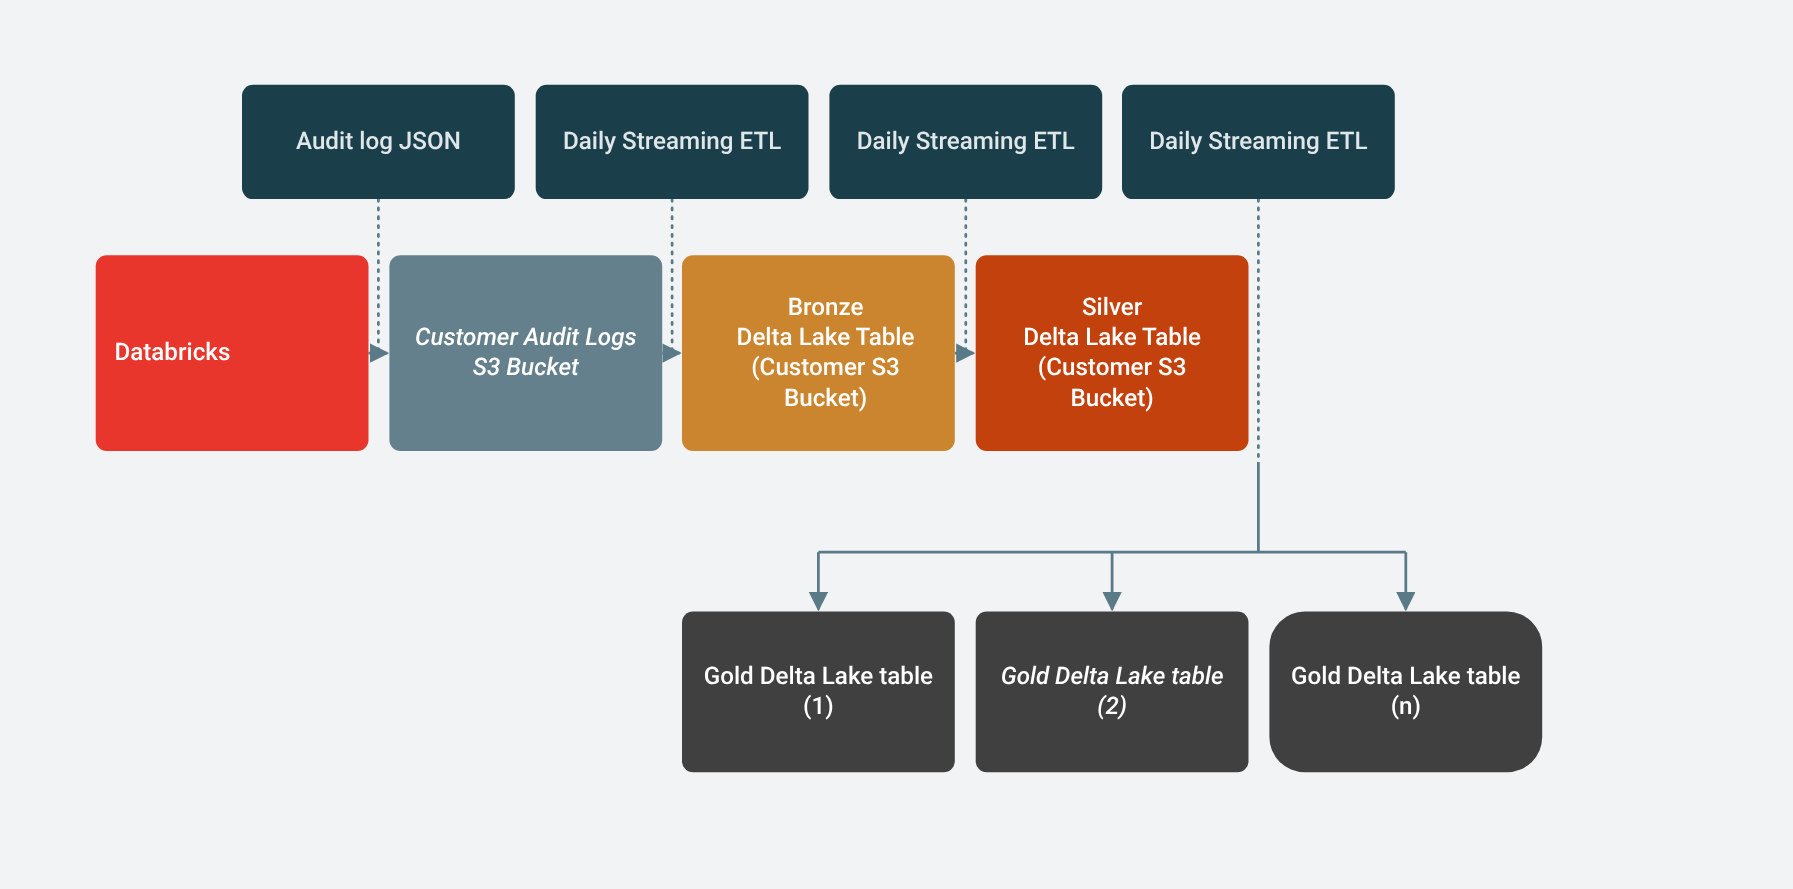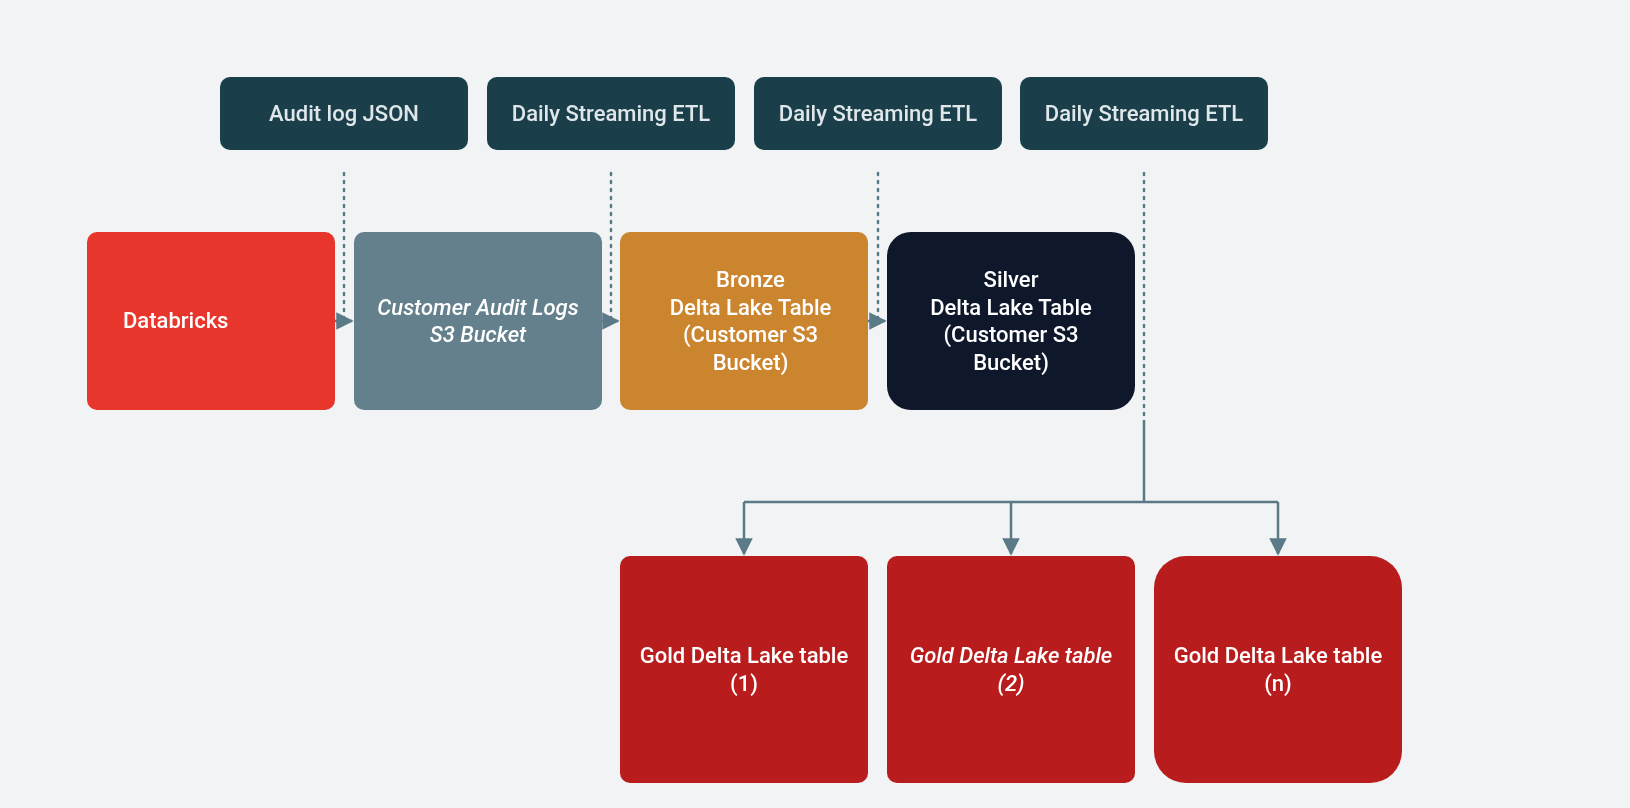--- a/index.html
+++ b/index.html
@@ -19,41 +19,41 @@
     justify-content: center;
     text-align: center;
     box-sizing: border-box;
     padding: 10px 18px;
     color: #ffffff;
     line-height: 1.25;
     font-weight: 500;
   }
   .top-node {
     font-size: 22px;
-    height: 73px;
+    height: 104px;
     width: 248px;
     background: #1b3f4a;
     color: #dfe7ea;
   }
   .main-node {
     font-size: 22px;
     height: 178px;
     width: 248px;
   }
   .gold-node {
     font-size: 22px;
-    height: 227px;
+    height: 146px;
     width: 248px;
-    background: #b91c1c;
+    background: #404040;
     color: #ffffff;
   }
   .red   { background: #e9362c; }
   .slate { background: #64808c; color: #ffffff; }
   .bronze{ background: #cb852e; padding-left: 31px; }
-  .silver{ background: #0f172a; color: #ffffff; border-radius: 24px; }
+  .silver{ background: #c2410c; color: #ffffff; }
 
   svg.connectors {
     position: absolute;
     left: 0;
     top: 0;
     width: 1630px;
     height: 808px;
     pointer-events: none;
   }
 </style>
@@ -84,20 +84,20 @@
   <line x1="744" y1="502" x2="744" y2="554" stroke="#5a7a87" stroke-width="2.5" marker-end="url(#arrow)"></line>
   <line x1="1011" y1="502" x2="1011" y2="554" stroke="#5a7a87" stroke-width="2.5" marker-end="url(#arrow)"></line>
   <line x1="1278" y1="502" x2="1278" y2="554" stroke="#5a7a87" stroke-width="2.5" marker-end="url(#arrow)"></line>
 </svg>
 
 <div class="node top-node" style="left:220px; top:77px;">Audit log JSON</div>
 <div class="node top-node" style="left:487px; top:77px;">Daily Streaming ETL</div>
 <div class="node top-node" style="left:754px; top:77px;">Daily Streaming ETL</div>
 <div class="node top-node" style="left:1020px; top:77px;">Daily Streaming ETL</div>
 
-<div class="node main-node red" style="left:87px; top:232px; justify-content:flex-start; padding-left:36px; text-align:left;">Databricks</div>
+<div class="node main-node red" style="left:87px; top:232px; justify-content:flex-start; padding-left:17px; text-align:left;">Databricks</div>
 <div class="node main-node slate" style="left:354px; top:232px;font-style:italic;">Customer Audit Logs S3 Bucket</div>
 <div class="node main-node bronze" style="left:620px; top:232px;">Bronze<br>Delta Lake Table (Customer S3 Bucket)</div>
 <div class="node main-node silver" style="left:887px; top:232px;">Silver<br>Delta Lake Table (Customer S3 Bucket)</div>
 
 <div class="node gold-node" style="left:620px; top:556px;">Gold Delta Lake table (1)</div>
 <div class="node gold-node" style="left:887px; top:556px;font-style:italic;">Gold Delta Lake table (2)</div>
 <div class="node gold-node" style="left:1154px; top:556px;border-radius:32px;">Gold Delta Lake table (n)</div>
 
 </body></html>

